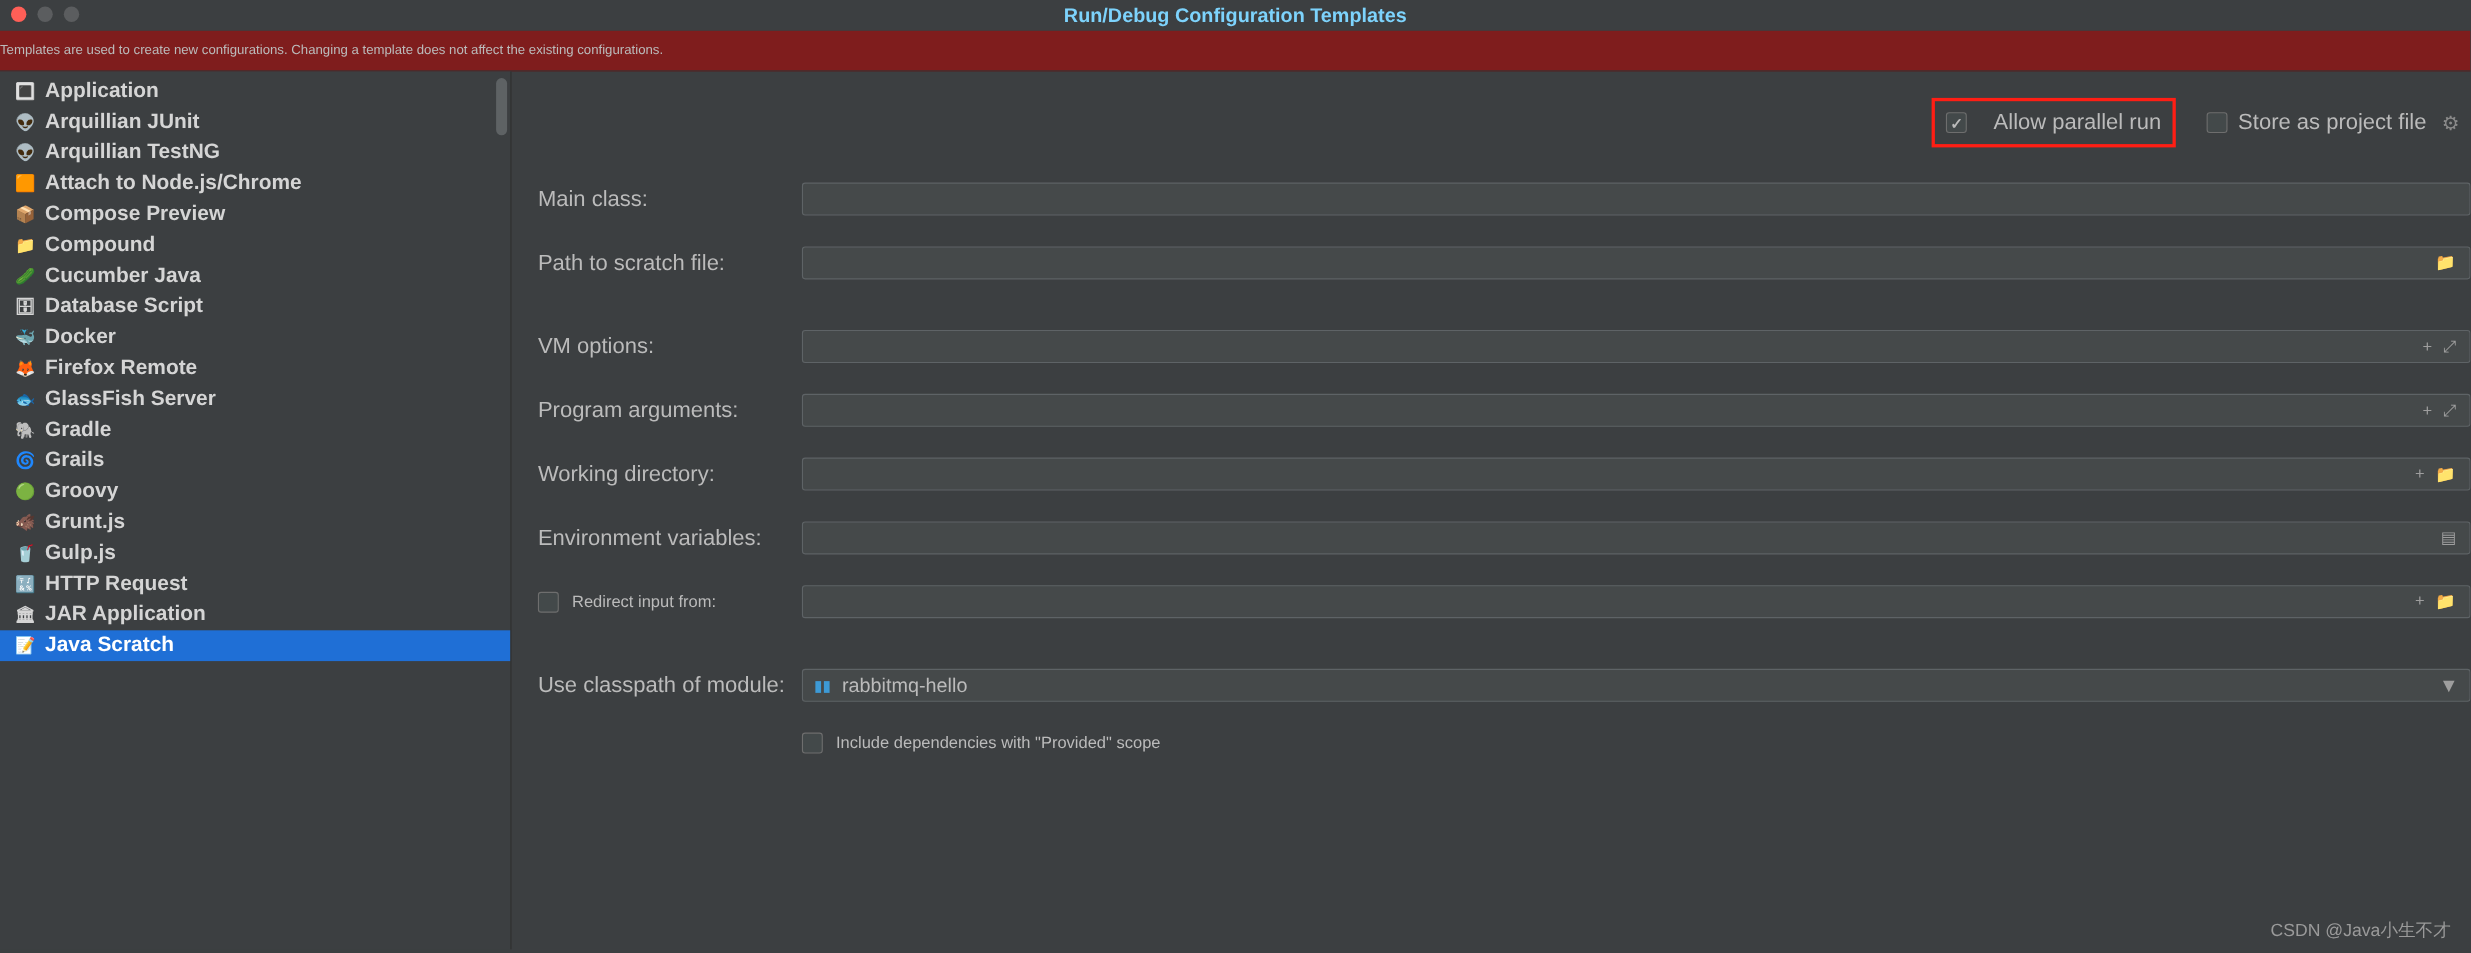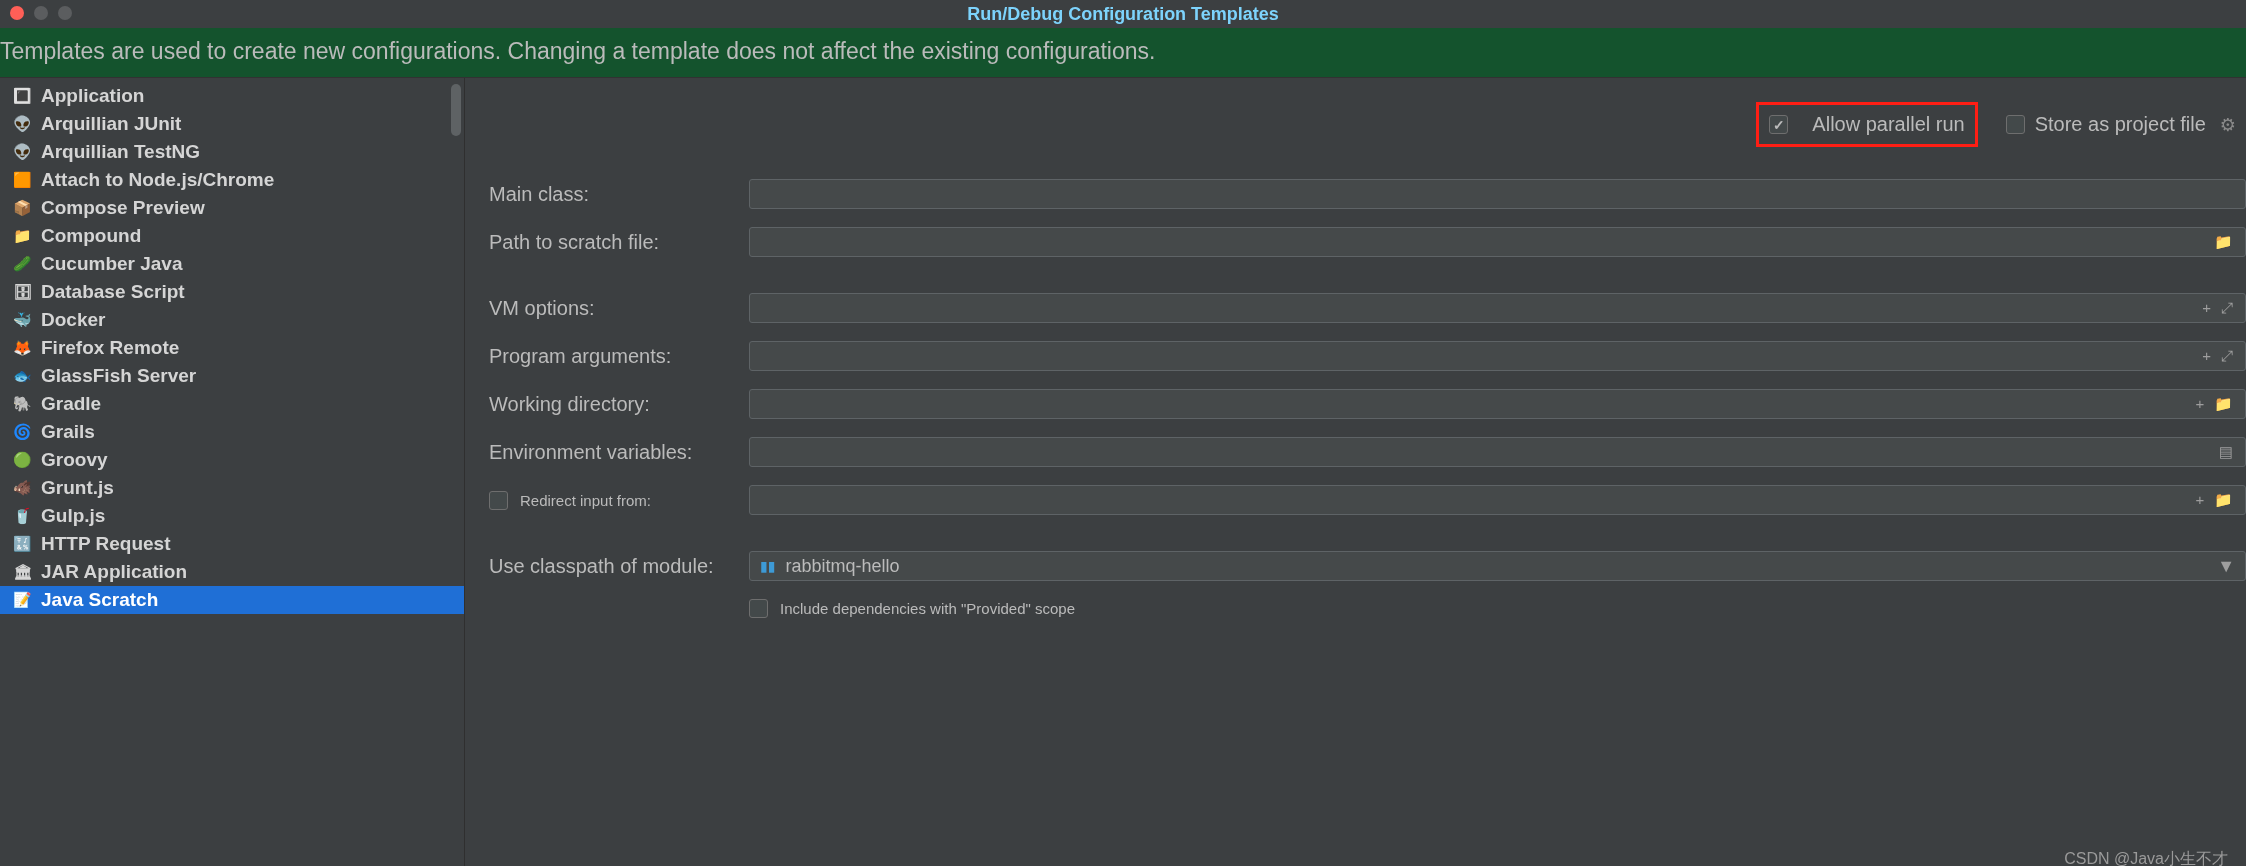--- a/index.html
+++ b/index.html
@@ -11,22 +11,22 @@
 .titlebar {
   height:28px; display:flex; align-items:center; justify-content:center;
   position:relative; color:#7dd3fc; font-weight:600;
 }
 .mac-btns { position:absolute; left:10px; top:6px; display:flex; gap:10px; }
 .mac-btn { width:14px; height:14px; border-radius:50%; background:#5b5d5f; }
 .mac-btn.on { background:#ff5f57; }
 .mac-btn.min { background:#5b5d5f; }
 .mac-btn.max { background:#5b5d5f; }
 .info-bar {
-  background:#14532d; color:#bbbbbb; padding:10px 6px 12px 0px;
-  font-size:23px; border-bottom:1px solid #323232;
+  background:#7f1d1d; color:#bbbbbb; padding:10px 6px 12px 0px;
+  font-size:12px; border-bottom:1px solid #323232;
 }
 .main { display:flex; height:calc(100% - 68px); }
 .sidebar {
   width:465px; background:#3c3f41; border-right:1px solid #2f2f2f;
   overflow:hidden; position:relative;
 }
 .side-list { list-style:none; padding-top:4px; }
 .side-item {
   display:flex; align-items:center; gap:9px; padding:2px 14px; height:28px;
   color:#d5d5d5; cursor:pointer; font-size:19px; font-weight:600;
@@ -34,21 +34,21 @@
 .side-item.sel { background:#1f6fd6; color:#fff; }
 .icon { width:18px; height:18px; display:inline-flex; align-items:center; justify-content:center; font-size:15px; }
 .scrollbar { position:absolute; right:3px; top:6px; width:10px; height:52px; background:#5e6264; border-radius:5px; }
 .content { flex:1; padding:24px 0 0 24px; position:relative; }
 .top-opts { display:flex; justify-content:flex-end; gap:28px; padding-right:10px; margin-bottom:32px; align-items:center; }
 .chk { display:inline-flex; gap:10px; align-items:center; font-size:20px; color:#bbbbbb; }
 .chkbox { width:19px; height:19px; border:1px solid #6e6e6e; border-radius:3px; display:inline-flex; align-items:center; justify-content:center; background:#43494a; }
 .chkbox.checked::after { content:"✓"; color:#bbb; font-size:14px; font-weight:bold; }
 .highlight-red { border:3px solid #ff1e14; padding:8px 10px;gap:24px; }
 .gear { color:#8a8a8a; font-size:18px; margin-left:4px; }
-.form-row { display:flex; align-items:center; margin-bottom:18px; gap:28px; }
+.form-row { display:flex; align-items:center; margin-bottom:28px; gap:8px; }
 .form-label { width:232px; color:#bbbbbb; font-size:20px; }
 .form-input {
   flex:1; height:30px; background:#45494a; border:1px solid #5e6366;
   border-radius:3px; color:#bbb; font-size:18px; padding:0 8px;
   display:flex; align-items:center; justify-content:space-between;
 }
 .input-icons { display:flex; gap:10px; color:#9e9e9e; font-size:15px; padding-right:4px; }
 .form-select {
   flex:1; height:30px; background:#45494a; border:1px solid #5e6366;
   border-radius:3px; color:#bbb; display:flex; align-items:center; gap:8px;

